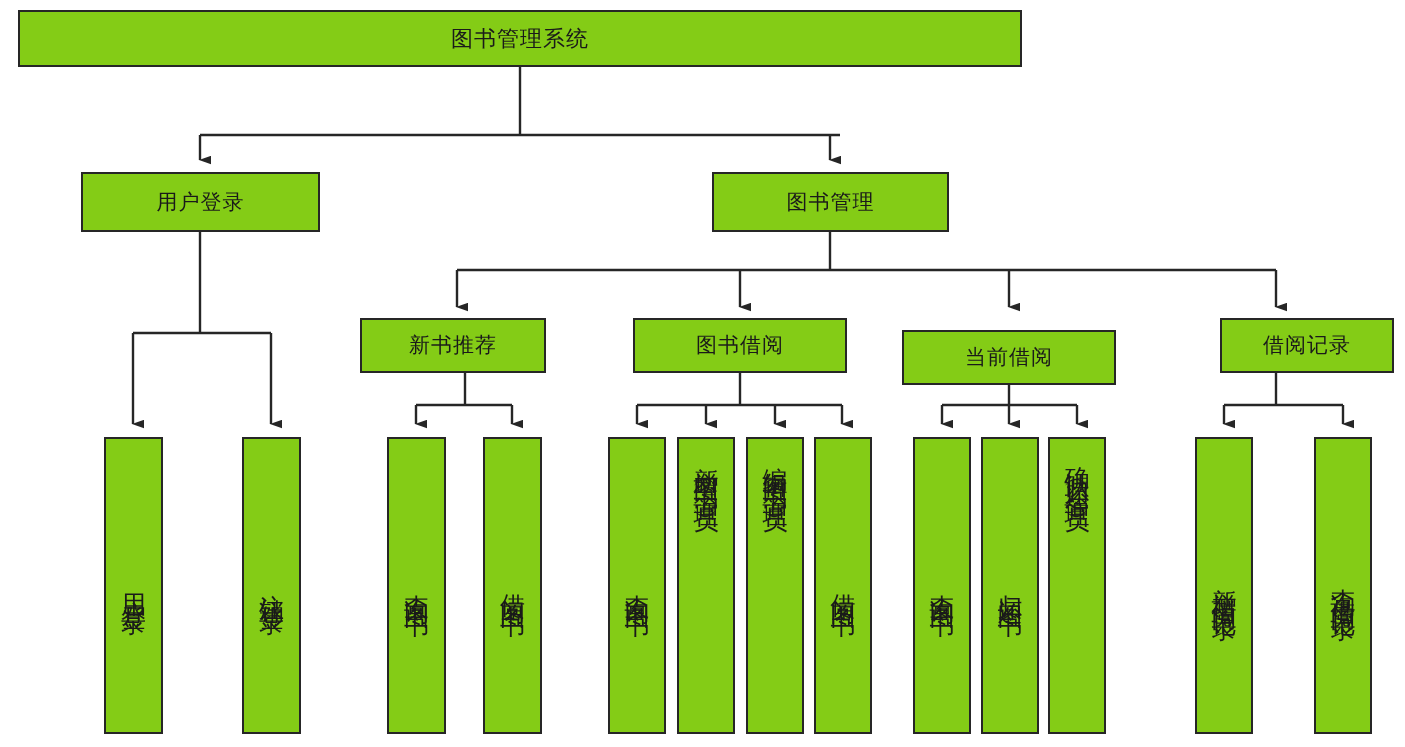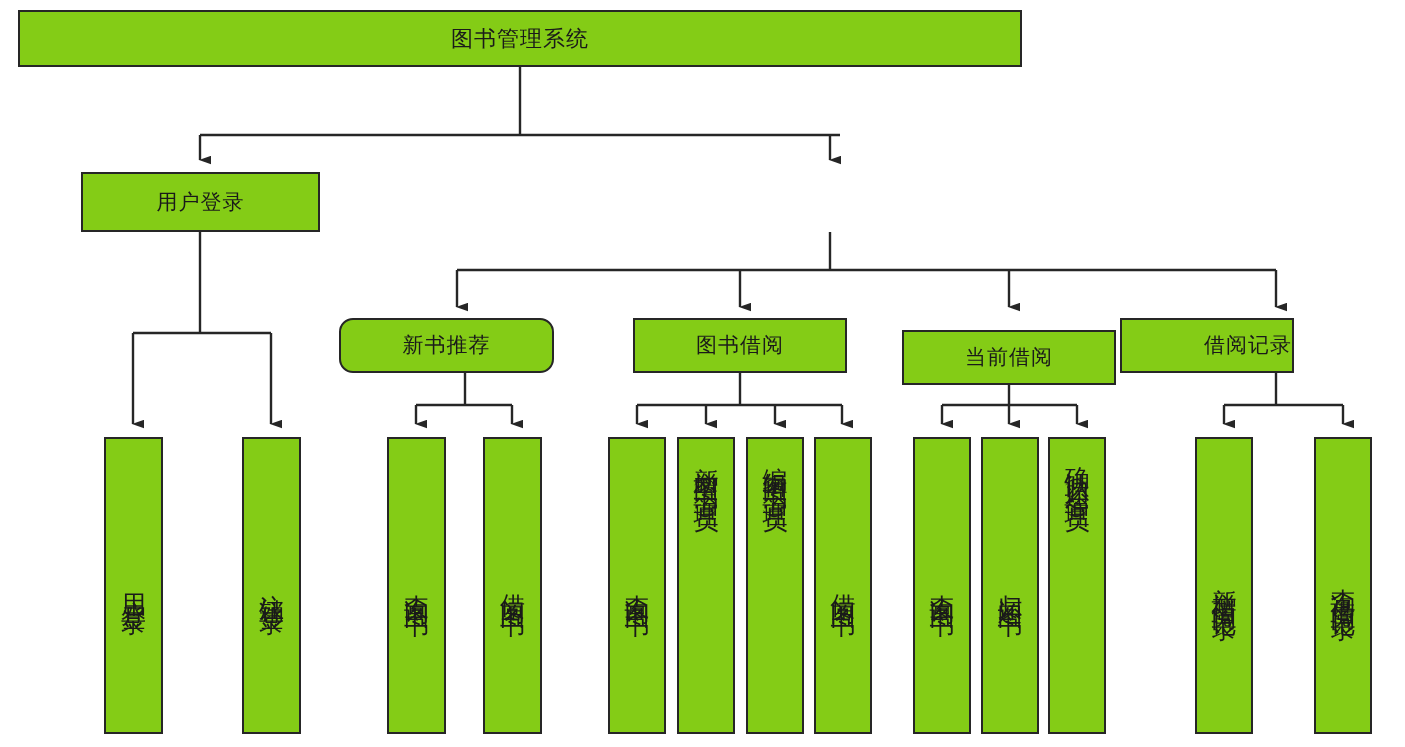--- a/index.html
+++ b/index.html
@@ -130,34 +130,37 @@
   </svg>
 
   <div class="node horiz root" style="left:18px; top:10px; width:1004px; height:57px;">
     <span class="lbl">图书管理系统</span>
   </div>
 
   <div class="node horiz" style="left:81px; top:172px; width:239px; height:60px;">
     <span class="lbl">用户登录</span>
   </div>
 
-
-  <div class="node horiz" style="left:339px; top:318px; width:215px; height:55px;border-radius:14px;">
+  <div class="node horiz" style="left:712px; top:172px; width:237px; height:60px;">
+    <span class="lbl">图书管理</span>
+  </div>
+
+  <div class="node horiz" style="left:360px; top:318px; width:186px; height:55px;">
     <span class="lbl">新书推荐</span>
   </div>
 
   <div class="node horiz" style="left:633px; top:318px; width:214px; height:55px;">
     <span class="lbl">图书借阅</span>
   </div>
 
   <div class="node horiz" style="left:902px; top:318px; width:214px; height:55px;margin-top:12px;">
     <span class="lbl">当前借阅</span>
   </div>
 
-  <div class="node horiz" style="left:1120px; top:318px; width:174px; height:55px;justify-content:flex-end;">
+  <div class="node horiz" style="left:1220px; top:318px; width:174px; height:55px;">
     <span class="lbl">借阅记录</span>
   </div>
 
   <div class="node vert mid" style="left:104px; top:437px; width:59px; height:297px;">
     <span class="lbl">用户登录</span>
   </div>
 
   <div class="node vert mid" style="left:242px; top:437px; width:59px; height:297px;">
     <span class="lbl">注销登录</span>
   </div>

